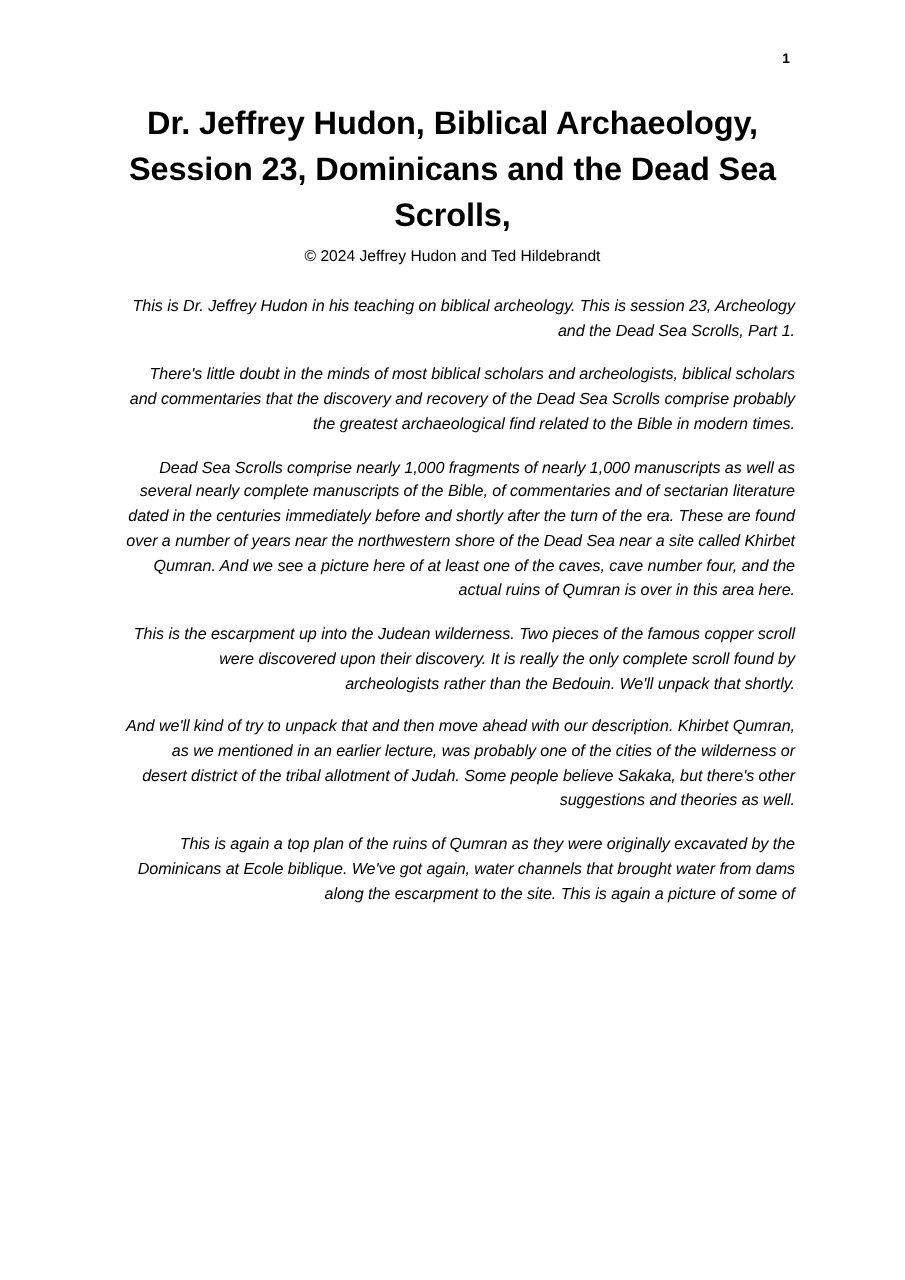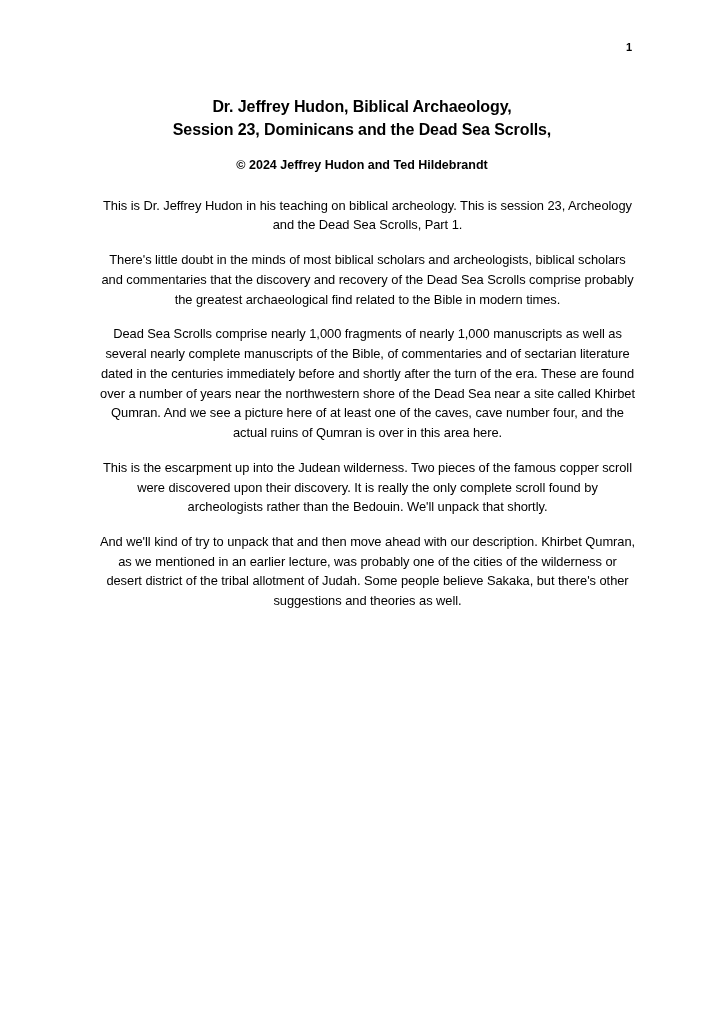--- a/index.html
+++ b/index.html
@@ -33,45 +33,46 @@
     line-height: 1;
   }
   .content {
     position: absolute;
     left: 88px;
     right: 88px;
     top: 80px;
   }
   .doc-title {
     text-align: center;
-    font-size: 16px;
+    font-size: 26px;
     font-weight: bold;
     line-height: 1.42;
-    margin: 16px;
+    margin: 0;
     letter-spacing: -0.1px;
   }
   .doc-title .line {
     display: block;
   }
   .copyright {
     text-align: center;
     font-size: 12.5px;
-    font-weight: bold;
+    font-weight: normal;
     margin-top: 6px;
     line-height: 1.3;
   }
   .body-text {
     margin-top: 22px;
   }
   .body-text p {
     font-size: 12.9px;
     line-height: 1.53;
     margin: 0 0 15px 11px;
-    text-align: center;
+    text-align: right;
     letter-spacing: -0.05px;
+    font-style: italic;
   }
   .body-text p:last-child {
     margin-bottom: 0;
   }
 </style>
 </head>
 <body>
 
 <div class="page">
 
@@ -85,16 +86,17 @@
     </h1>
 
     <div class="copyright">© 2024 Jeffrey Hudon and Ted Hildebrandt</div>
 
     <div class="body-text">
       <p>This is Dr. Jeffrey Hudon in his teaching on biblical archeology. This is session 23, Archeology and the Dead Sea Scrolls, Part 1.</p>
       <p>There's little doubt in the minds of most biblical scholars and archeologists, biblical scholars and commentaries that the discovery and recovery of the Dead Sea Scrolls comprise probably the greatest archaeological find related to the Bible in modern times.</p>
       <p>Dead Sea Scrolls comprise nearly 1,000 fragments of nearly 1,000 manuscripts as well as several nearly complete manuscripts of the Bible, of commentaries and of sectarian literature dated in the centuries immediately before and shortly after the turn of the era. These are found over a number of years near the northwestern shore of the Dead Sea near a site called Khirbet Qumran. And we see a picture here of at least one of the caves, cave number four, and the actual ruins of Qumran is over in this area here.</p>
       <p>This is the escarpment up into the Judean wilderness. Two pieces of the famous copper scroll were discovered upon their discovery. It is really the only complete scroll found by archeologists rather than the Bedouin. We'll unpack that shortly.</p>
       <p>And we'll kind of try to unpack that and then move ahead with our description. Khirbet Qumran, as we mentioned in an earlier lecture, was probably one of the cities of the wilderness or desert district of the tribal allotment of Judah. Some people believe Sakaka, but there's other suggestions and theories as well.</p>
+      <p>This is again a top plan of the ruins of Qumran as they were originally excavated by the Dominicans at Ecole biblique.  We've got again, water channels that brought water from dams along the escarpment to the site. This is again a picture of some of</p>
     </div>
 
   </div>
 </div>
 
 </body></html>

